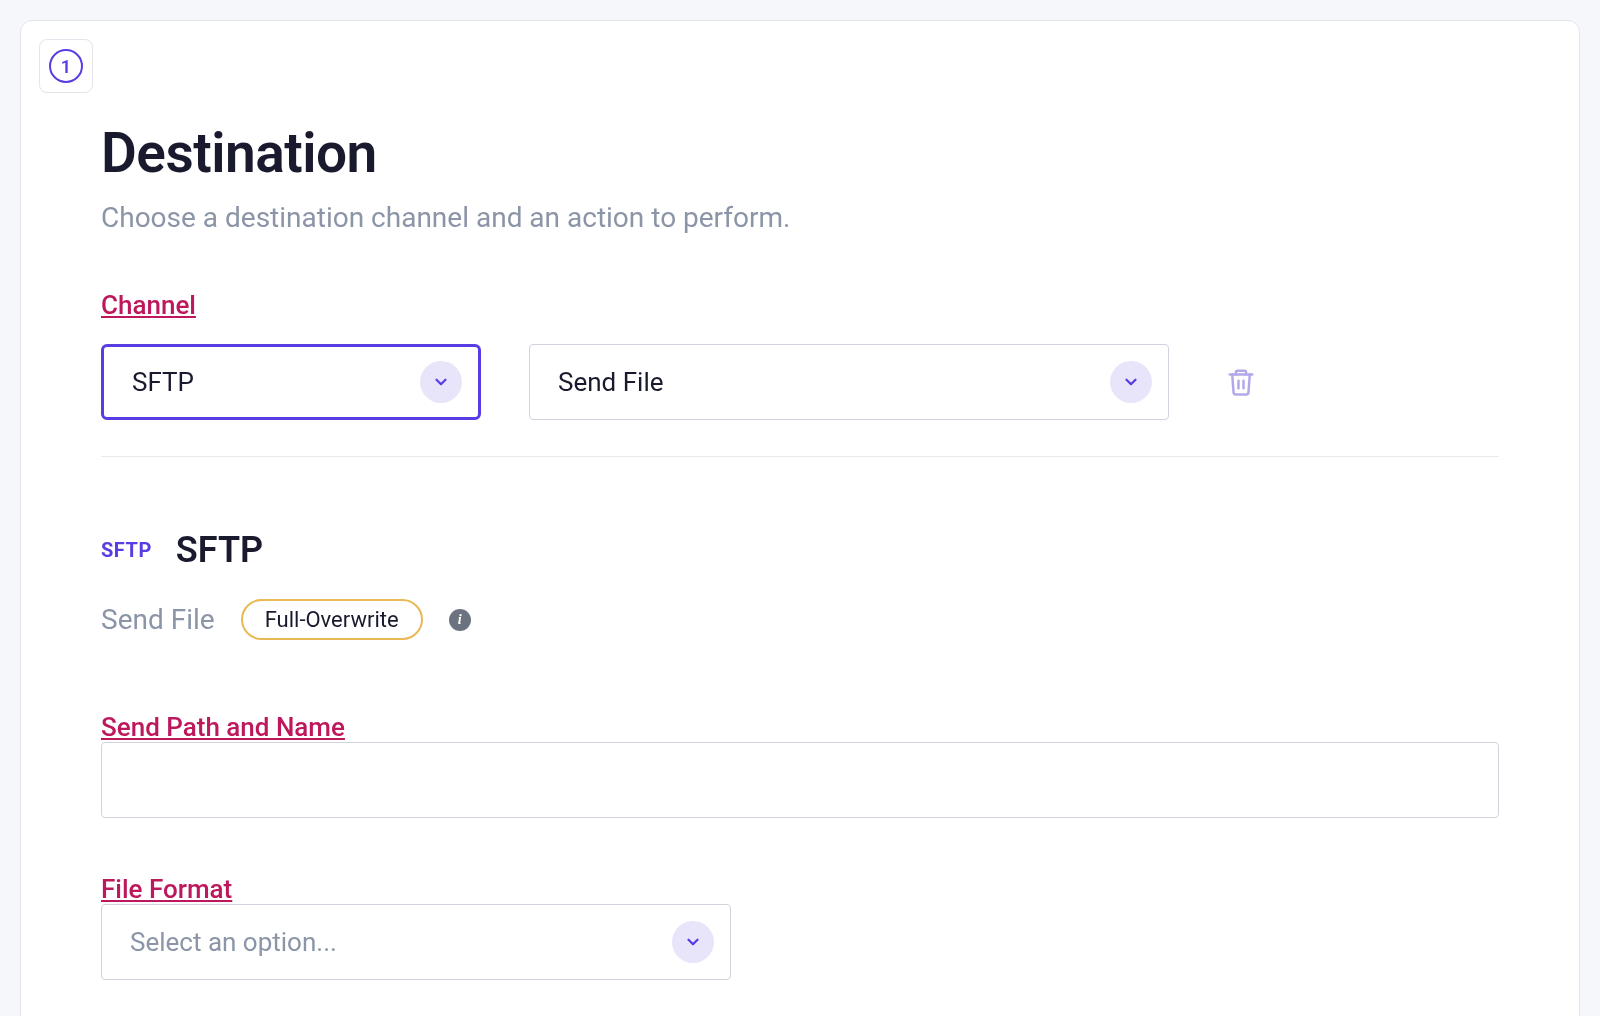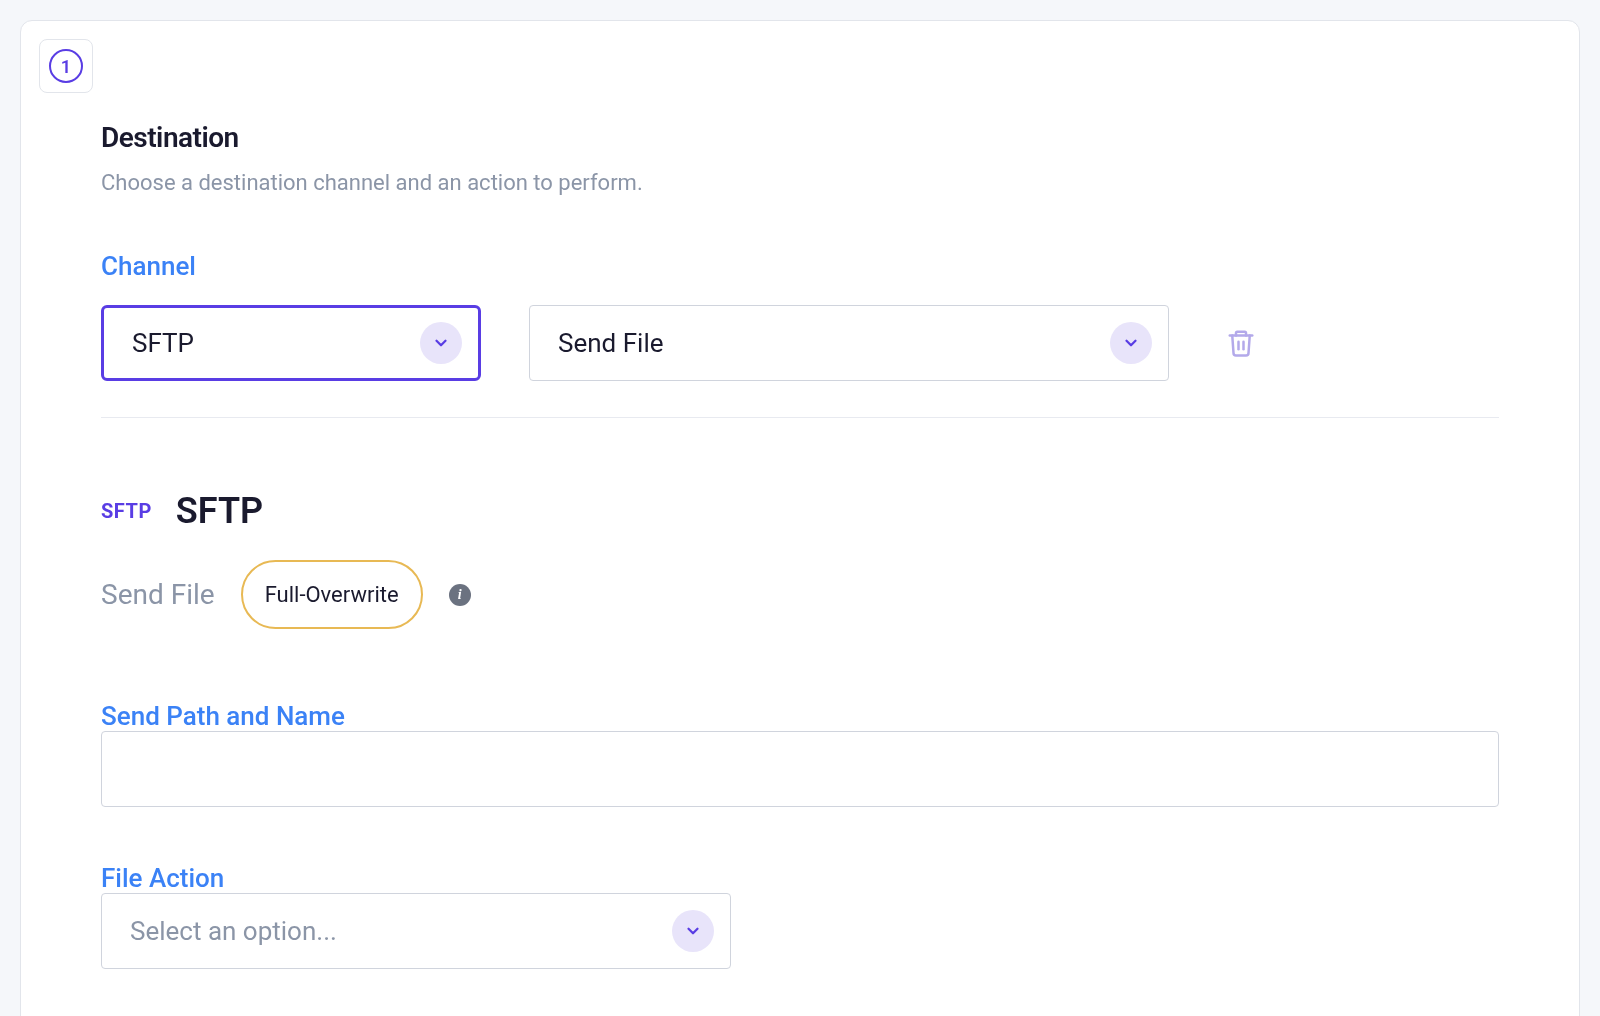--- a/index.html
+++ b/index.html
@@ -48,50 +48,51 @@
       font-size: 18px;
       font-weight: 600;
       color: #593de4;
     }
     
     .content {
       padding: 100px 80px 60px 80px;
     }
     
     .section-title {
-      font-size: 28px;
+      font-size: 55px;
       font-weight: 600;
       color: #1a1a2e;
       margin-bottom: 16px;
       letter-spacing: -0.5px;
     }
     
     .section-subtitle {
-      font-size: 22px;
+      font-size: 28px;
       color: #8b95a7;
       margin-bottom: 56px;
     }
     
     .field-row {
       display: flex;
       gap: 48px;
       align-items: flex-end;
       margin-bottom: 0;
     }
     
     .field-group {
       display: flex;
       flex-direction: column;
     }
     
     .field-label {
       font-size: 26px;
       font-weight: 500;
-      color: #3b82f6;
+      color: #be185d;
       margin-bottom: 24px;
+      text-decoration: underline;
     }
     
     .select-box {
       display: flex;
       align-items: center;
       justify-content: space-between;
       padding: 0 16px 0 28px;
       height: 76px;
       background: #ffffff;
       border: 1px solid #d0d4dd;
@@ -182,21 +183,21 @@
     }
     
     .action-label {
       font-size: 28px;
       color: #8b95a7;
     }
     
     .pill {
       display: inline-flex;
       align-items: center;
-      padding: 20px 22px;
+      padding: 6px 22px;
       border: 2px solid #e8b954;
       border-radius: 999px;
       font-size: 22px;
       color: #1a1a2e;
       background: #ffffff;
     }
     
     .info-circle {
       width: 22px;
       height: 22px;
@@ -310,21 +311,21 @@
       </span>
       <span class="info-circle">i</span>
     </div>
 
     <div class="form-group">
       <label class="field-label">Send Path and Name</label>
       <input type="text" class="text-input full-width" value="" style="">
     </div>
 
     <div class="form-group">
-      <label class="field-label">File Action</label>
+      <label class="field-label">File Format</label>
       <div class="select-box placeholder-box format-width">
         <span class="select-value">Select an option...</span>
         <span class="chevron-circle">
           <svg class="chevron-down" viewBox="0 0 24 24" fill="none" stroke="#593de4" stroke-width="3" stroke-linecap="round" stroke-linejoin="round">
             <polyline points="6 9 12 15 18 9"></polyline>
           </svg>
         </span>
       </div>
     </div>
 

